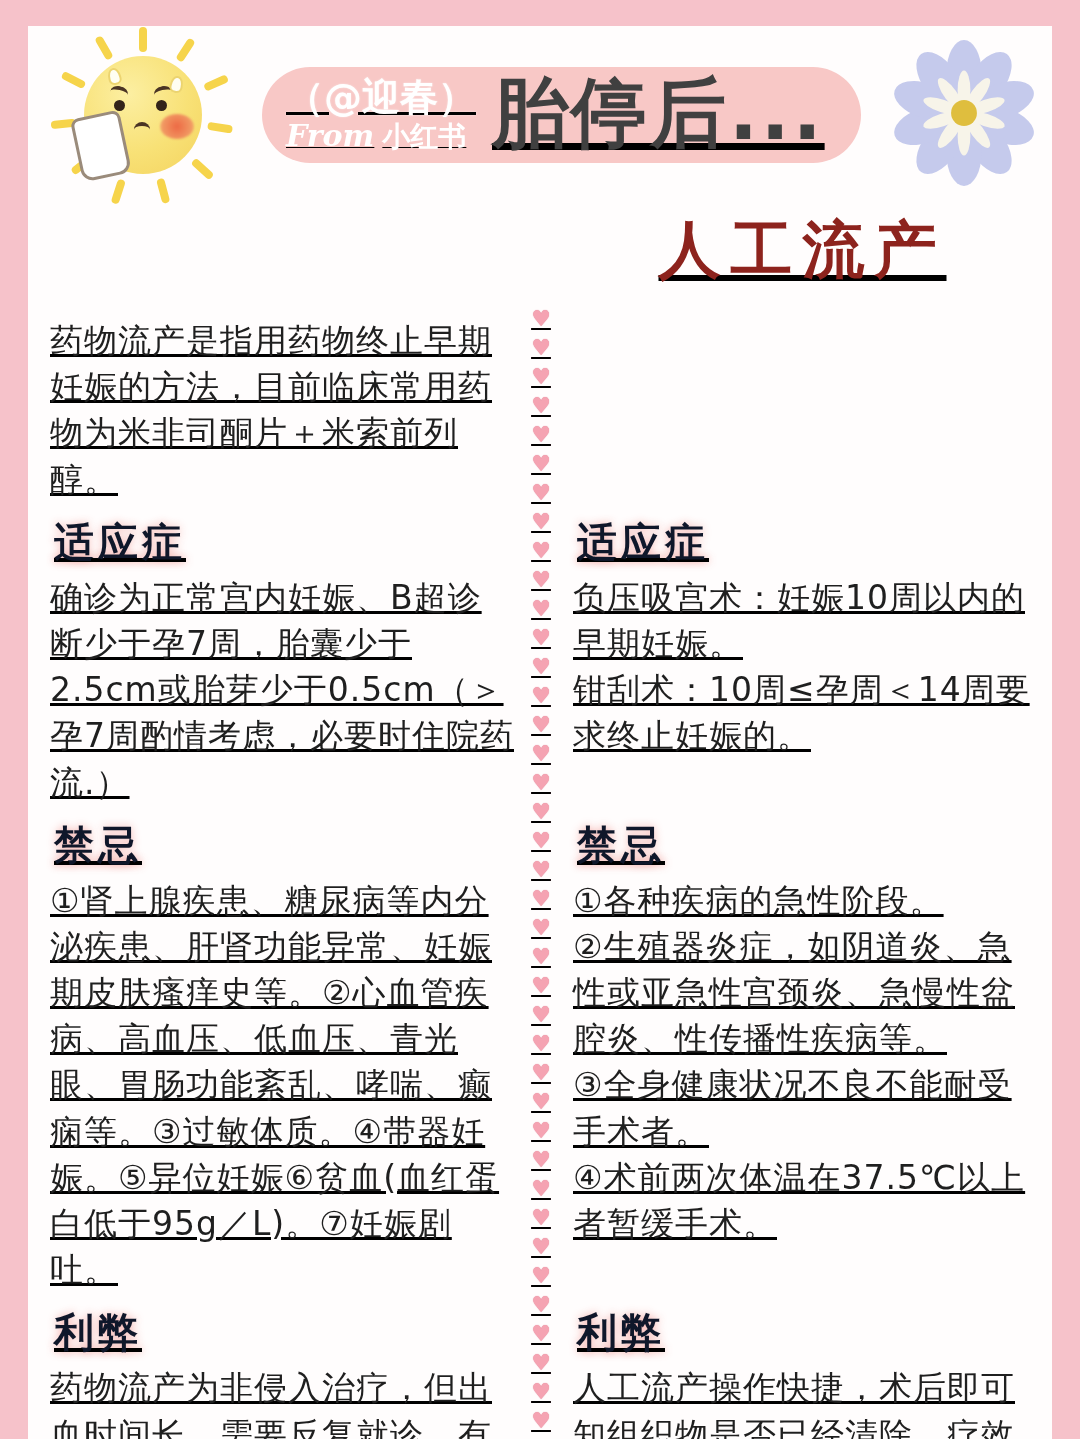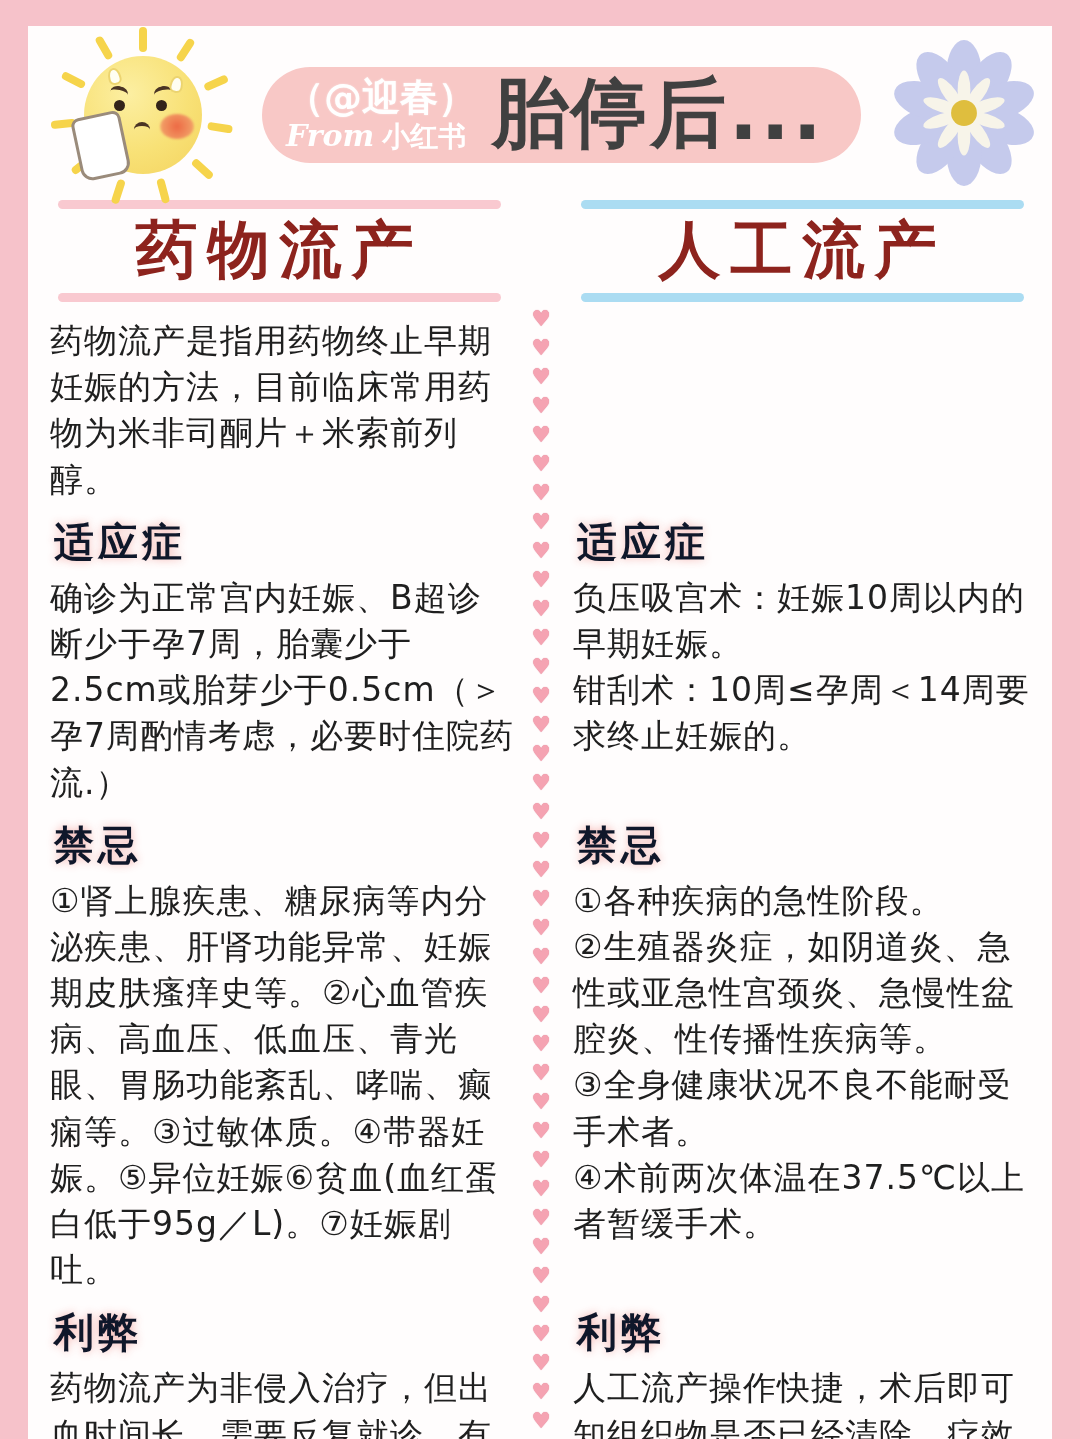--- a/index.html
+++ b/index.html
@@ -5,20 +5,21 @@
   html,body{margin:0;padding:0;}
   body{
     width:1080px;height:1439px;overflow:hidden;
     background:#f6c2ca;
     font-family:"DejaVu Sans",sans-serif;
     position:relative;
   }
   .content{
     position:absolute;left:28px;top:26px;right:28px;bottom:0;
     background:#fffdfd;
+    text-decoration:underline;
   }
   
   .header{display:flex;align-items:center;height:166px;padding:6px 6px 0 30px;}
   
   .sun{position:relative;width:170px;height:166px;flex:0 0 auto;}
   .ray{position:absolute;left:50%;top:50%;width:8px;height:25px;margin:-12px 0 0 -4px;
        background:#f6d44b;border-radius:5px;}
   .r0{transform:rotate(0deg) translateY(-76px);}
   .r1{transform:rotate(33deg) translateY(-78px);}
   .r2{transform:rotate(66deg) translateY(-80px);}
@@ -55,21 +56,21 @@
   .handle{color:#fff;font-weight:800;font-size:38px;white-space:nowrap;
        text-shadow:0 0 2px rgba(255,255,255,.6);}
   .from-line{color:#fff;white-space:nowrap;margin-top:2px;}
   .from-word{font-family:"DejaVu Serif",serif;font-style:italic;font-weight:700;font-size:30px;margin-right:8px;}
   .from-platform{font-weight:800;font-size:28px;}
   .main-title{color:#404040;font-weight:800;font-size:76px;line-height:1;margin-left:16px;
        letter-spacing:3px;white-space:nowrap;transform:translateY(-2px);}
   .flower{margin-left:auto;margin-right:6px;flex:0 0 auto;}
   
   .grid{display:grid;grid-template-columns:1fr 48px 1fr;padding:0 12px 0 14px;margin-top:2px;}
-  .cL{grid-column:1;} .cR{grid-column:3;}
+  .cL{grid-column:1;} .cR{grid-column:3;align-items:center;}
   .col-title{display:flex;flex-direction:column;}
   .accent-line{height:9px;border-radius:5px;margin:0 16px;}
   .pink .accent-line{background:#f9c9d0;}
   .blue .accent-line{background:#abdcf2;}
   .col-title h2{margin:10px 0 12px 0;text-align:center;color:#8d231d;font-weight:800;
        font-size:62px;letter-spacing:10px;line-height:1;font-family:"DejaVu Serif","DejaVu Sans",serif;}
   .sec-h{color:#0f172a;font-weight:800;font-size:40px;letter-spacing:4px;
        margin:14px 0 0 12px;line-height:1.15;
        text-shadow:0 0 9px rgba(229,55,44,.38);}
   .body-p{font-size:33px;line-height:1.4;color:#1f1f1f;font-weight:500;
@@ -147,25 +148,20 @@
           <ellipse cx="50" cy="35" rx="4.2" ry="13" transform="rotate(288 50 50)"></ellipse>
           <ellipse cx="50" cy="35" rx="4.2" ry="13" transform="rotate(324 50 50)"></ellipse>
         </g>
         <circle cx="50" cy="50" r="8.5" fill="#dfbe3e"></circle>
       </svg>
     </div>
   </header>
 
   <div class="grid">
 
-    <div class="col-title pink cL" style="grid-row:1">
-      <div class="accent-line"></div>
-      <h2>药物流产</h2>
-      <div class="accent-line"></div>
-    </div>
     <div class="col-title blue cR" style="grid-row:1">
       <div class="accent-line"></div>
       <h2>人工流产</h2>
       <div class="accent-line"></div>
     </div>
 
     <div class="heart-divider">♥
 ♥
 ♥
 ♥

